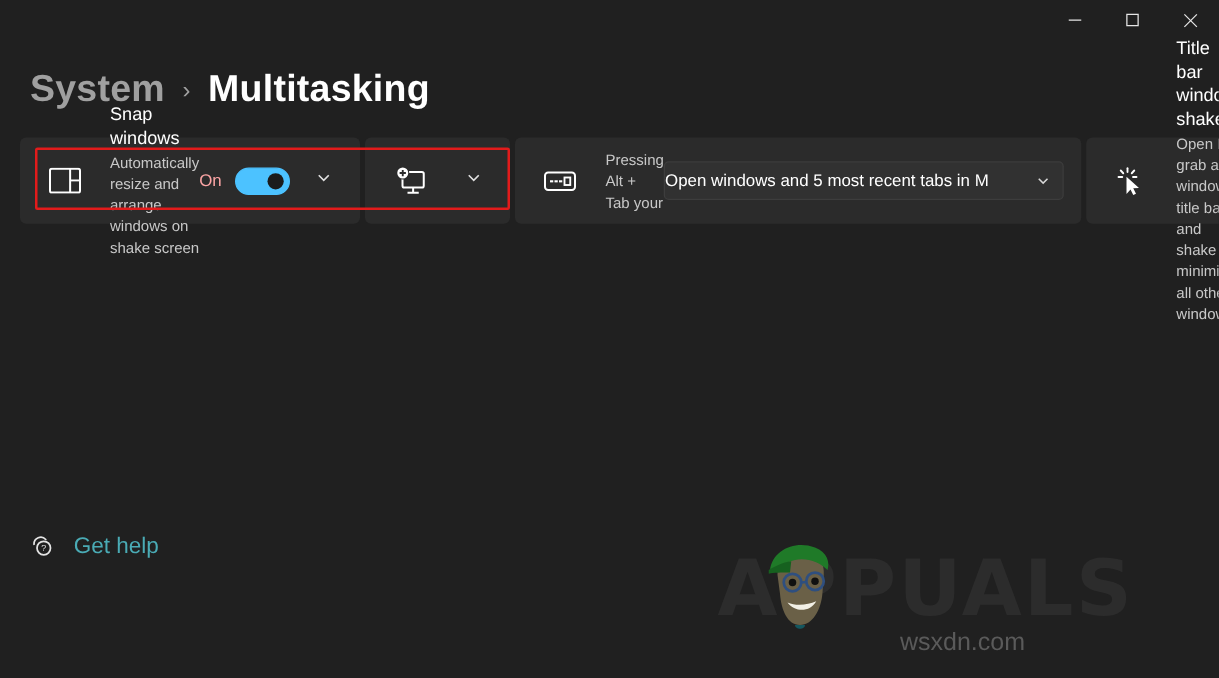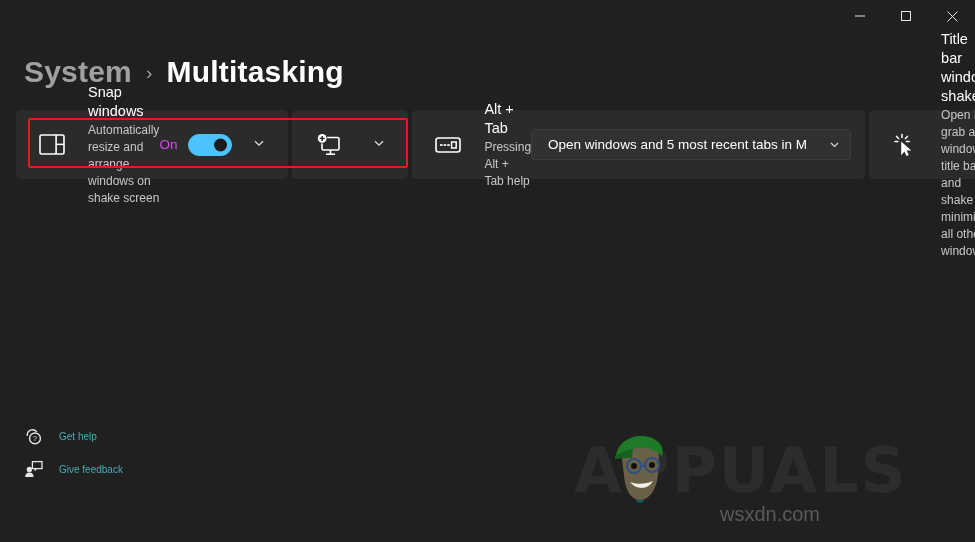--- a/index.html
+++ b/index.html
@@ -65,21 +65,21 @@
   }
   .card .subtitle {
     font-size: 12px; color: #c8c8c8; font-weight: 400; line-height: 17px; margin-top: 1px;
   }
   .card .right {
     display: flex; align-items: center; gap: 12px; flex: 0 0 auto;
   }
 
   
   .toggle-wrap { display: flex; align-items: center; gap: 11px; }
-  .toggle-label { font-size: 13.5px; color: #d946ef; }
+  .toggle-label { font-size: 13.5px; color: #fca5a5; }
   .toggle {
     width: 44px; height: 22px; border-radius: 11px;
     position: relative; display: inline-block;
   }
   .toggle.on { background: #4cc2ff; border: 1px solid #4cc2ff; }
   .toggle.off { background: #2b2b2b; border: 1px solid #9a9a9a; }
   .toggle .knob {
     position: absolute; top: 50%; transform: translateY(-50%);
     width: 13px; height: 13px; border-radius: 50%;
   }
@@ -91,21 +91,21 @@
     width: 30px; height: 30px;
     display: flex; align-items: center; justify-content: center;
     color: #e0e0e0;
   }
 
   
   .combo {
     height: 31px; width: 320px;
     background: #313131; border: 1px solid #3d3d3d; border-radius: 4px;
     display: flex; align-items: center; justify-content: space-between;
-    padding: 0 9px 0 16px;
+    padding: 0 9px 0 0;
     font-size: 13.5px; color: #ffffff;
     white-space: nowrap; overflow: hidden;
   }
   .combo .combo-text { overflow: hidden; text-overflow: clip; }
   .combo .combo-chev { color: #d8d8d8; display: flex; align-items: center; }
 
   
   .highlight {
     position: absolute;
     left: 28px; top: 118px;
@@ -119,21 +119,21 @@
   .links {
     position: absolute; left: 22px; top: 425px;
     display: flex; flex-direction: column; gap: 11px;
   }
   .link-row { display: flex; align-items: center; gap: 15px; }
   .link-row .licon {
     width: 22px; height: 22px; display: flex; align-items: center; justify-content: center;
     color: #e4e4e4;
   }
   .link-row .ltext {
-    font-size: 10px; color: #4aabb5; 
+    font-size: 18px; color: #4aabb5; 
   }
 
   
   .watermark {
     position: absolute; right: 18px; bottom: 16px;
     width: 250px; height: 92px;
     pointer-events: none;
   }
   .wm-text {
     position: absolute; left: 0; top: 6px;
@@ -241,22 +241,21 @@
       <div class="icon">
         <svg width="26" height="18" viewBox="0 0 26 18">
           <rect x="1" y="2" width="24" height="14" rx="2.5" fill="none" stroke="#ffffff" stroke-width="1.6"></rect>
           <rect x="5" y="8.2" width="2.6" height="1.7" fill="#ffffff"></rect>
           <rect x="8.6" y="8.2" width="2.6" height="1.7" fill="#ffffff"></rect>
           <rect x="12.2" y="8.2" width="2.6" height="1.7" fill="#ffffff"></rect>
           <rect x="16.6" y="6" width="4.6" height="6" fill="none" stroke="#ffffff" stroke-width="1.5"></rect>
         </svg>
       </div>
       <div class="texts">
-        <div class="title">Alt + Tab</div>
-        <div class="subtitle">Pressing Alt + Tab help</div>
+        <div class="subtitle">Pressing Alt + Tab your</div>
       </div>
       <div class="right">
         <div class="combo">
           <span class="combo-text">Open windows and 5 most recent tabs in M</span>
           <span class="combo-chev">
             <svg width="13" height="13" viewBox="0 0 13 13">
                 <polyline points="3,5 6.5,8.5 10,5" fill="none" stroke="currentColor" stroke-width="1.2"></polyline>
               </svg>
           </span>
         </div>
@@ -297,31 +296,20 @@
   <div class="links">
     <div class="link-row">
       <span class="licon">
         <svg width="19" height="19" viewBox="0 0 19 19">
           <path d="M3.2 8.4 A5.4 5.4 0 0 1 12.6 4.6" fill="none" stroke="currentColor" stroke-width="1.4" stroke-linecap="round"></path>
           <circle cx="11" cy="11.4" r="5.4" fill="none" stroke="currentColor" stroke-width="1.4"></circle>
           <text x="11" y="14.2" font-size="7" fill="currentColor" text-anchor="middle" font-family="Liberation Sans, sans-serif">?</text>
         </svg>
       </span>
       <span class="ltext">Get help</span>
-    </div>
-    <div class="link-row">
-      <span class="licon">
-        <svg width="19" height="19" viewBox="0 0 19 19">
-          <circle cx="5.4" cy="9.4" r="2.7" fill="currentColor"></circle>
-          <path d="M1.2 17 C1.2 13.6 3.2 12.4 5.4 12.4 C7.6 12.4 9.6 13.6 9.6 17 Z" fill="currentColor"></path>
-          <rect x="8.4" y="1.6" width="9.6" height="7" fill="none" stroke="currentColor" stroke-width="1.3"></rect>
-          <path d="M10.6 8.6 L10.6 11.6 L13.4 8.6 Z" fill="currentColor"></path>
-        </svg>
-      </span>
-      <span class="ltext">Give feedback</span>
     </div>
   </div>
 
   <div class="watermark">
     <div class="wm-text">APPUALS</div>
     <svg class="wm-mascot" width="70" height="80" viewBox="0 0 70 80">
       <path d="M16 30 C16 18 26 10 36 11 C48 12 54 20 53 30 L52 44 C51 58 44 70 34 70 C24 70 19 58 18 45 Z" fill="#6a6047"></path>
       <path d="M10 26 C12 10 30 2 46 8 C56 12 58 20 56 26 C50 20 40 16 30 18 C22 20 16 24 10 26 Z" fill="#1f7a28"></path>
       <path d="M9 26 C14 23 20 20 27 19 L26 28 C19 28 13 28 9 29 Z" fill="#16611f"></path>
       <circle cx="28" cy="36" r="7" fill="none" stroke="#2f4f7f" stroke-width="2.2"></circle>

